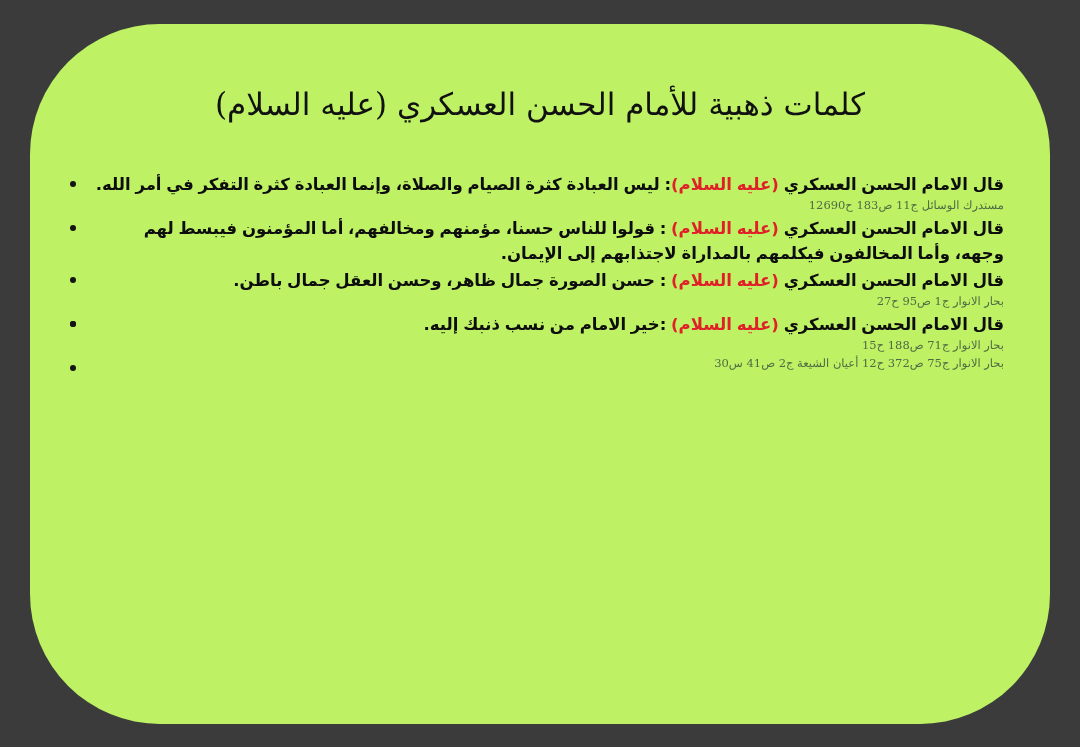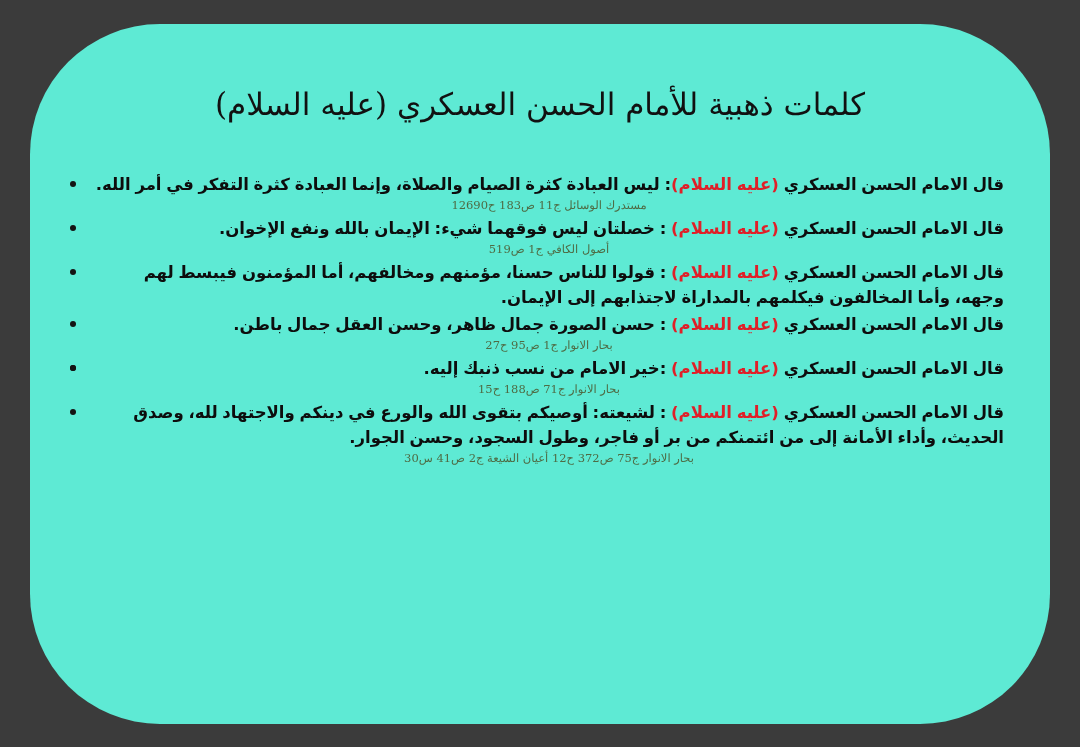--- a/index.html
+++ b/index.html
@@ -22,21 +22,21 @@
     background: #3b3b3b;
     box-sizing: border-box;
   }
 
   #slide-card {
     position: absolute;
     left: 30px;
     top: 24px;
     width: 1020px;
     height: 700px;
-    background: #5eead4;
+    background: #bef264;
     border-radius: 130px;
     box-sizing: border-box;
     overflow: hidden;
   }
 
   #slide-title {
     position: absolute;
     left: 0;
     right: 0;
     top: 62px;
@@ -89,21 +89,20 @@
     word-spacing: -1px;
   }
 
   .honorific {
     color: #e01f28;
     font-weight: bold;
   }
 
   .citation-line {
     direction: rtl;
-    text-align: center;
     font-family: "DejaVu Serif", "Liberation Serif", serif;
     font-size: 11.5px;
     font-weight: 400;
     color: #4e6b44;
     line-height: 1.3;
     margin-top: 1px;
     margin-bottom: 3px;
   }
 </style>
 </head>
@@ -116,25 +115,20 @@
     <div id="slide-title">كلمات ذهبية للأمام الحسن العسكري (عليه السلام)</div>
 
     <ul id="bullet-list">
 
       <li class="bullet-item">
         <span class="bullet-marker"></span>
         <div class="saying-line"><span>قال الامام الحسن العسكري</span> <span class="honorific">(عليه السلام)</span><span>:</span><span> ليس العبادة كثرة الصيام والصلاة، وإنما العبادة كثرة التفكر في أمر الله.</span></div>
         <div class="citation-line">مستدرك الوسائل ج11 ص183 ح12690</div>
       </li>
 
-      <li class="bullet-item">
-        <span class="bullet-marker"></span>
-        <div class="saying-line"><span>قال الامام الحسن العسكري</span> <span class="honorific">(عليه السلام)</span><span> :</span><span> خصلتان ليس فوقهما شيء: الإيمان بالله ونفع الإخوان.</span></div>
-        <div class="citation-line">أصول الكافي ج1 ص519</div>
-      </li>
 
       <li class="bullet-item">
         <span class="bullet-marker"></span>
         <div class="saying-line"><span>قال الامام الحسن العسكري</span> <span class="honorific">(عليه السلام)</span><span> :</span><span> قولوا للناس حسنا، مؤمنهم ومخالفهم، أما المؤمنون فيبسط لهم وجهه، وأما المخالفون فيكلمهم بالمداراة لاجتذابهم إلى الإيمان.</span></div>
       </li>
 
       <li class="bullet-item">
         <span class="bullet-marker"></span>
         <div class="saying-line"><span>قال الامام الحسن العسكري</span> <span class="honorific">(عليه السلام)</span><span> :</span><span> حسن الصورة جمال ظاهر، وحسن العقل جمال باطن.</span></div>
         <div class="citation-line">بحار الانوار ج1 ص95 ح27</div>
@@ -145,20 +139,19 @@
       </li>
 
       <li class="bullet-item">
         <span class="bullet-marker"></span>
         <div class="saying-line"><span>قال الامام الحسن العسكري</span> <span class="honorific">(عليه السلام)</span><span> :</span><span>خير الامام من نسب ذنبك إليه.</span></div>
         <div class="citation-line">بحار الانوار ج71 ص188 ح15</div>
       </li>
 
       <li class="bullet-item">
         <span class="bullet-marker"></span>
-        <div class="saying-line"><span>قال الامام الحسن العسكري</span> <span class="honorific">(عليه السلام)</span><span> : لشيعته:</span><span> أوصيكم بتقوى الله والورع في دينكم والاجتهاد لله، وصدق الحديث، وأداء الأمانة إلى من ائتمنكم من بر أو فاجر، وطول السجود، وحسن الجوار.</span></div>
         <div class="citation-line">بحار الانوار ج75 ص372 ح12 أعيان الشيعة ج2 ص41 س30</div>
       </li>
 
     </ul>
 
   </div>
 </div>
 
 </body></html>

